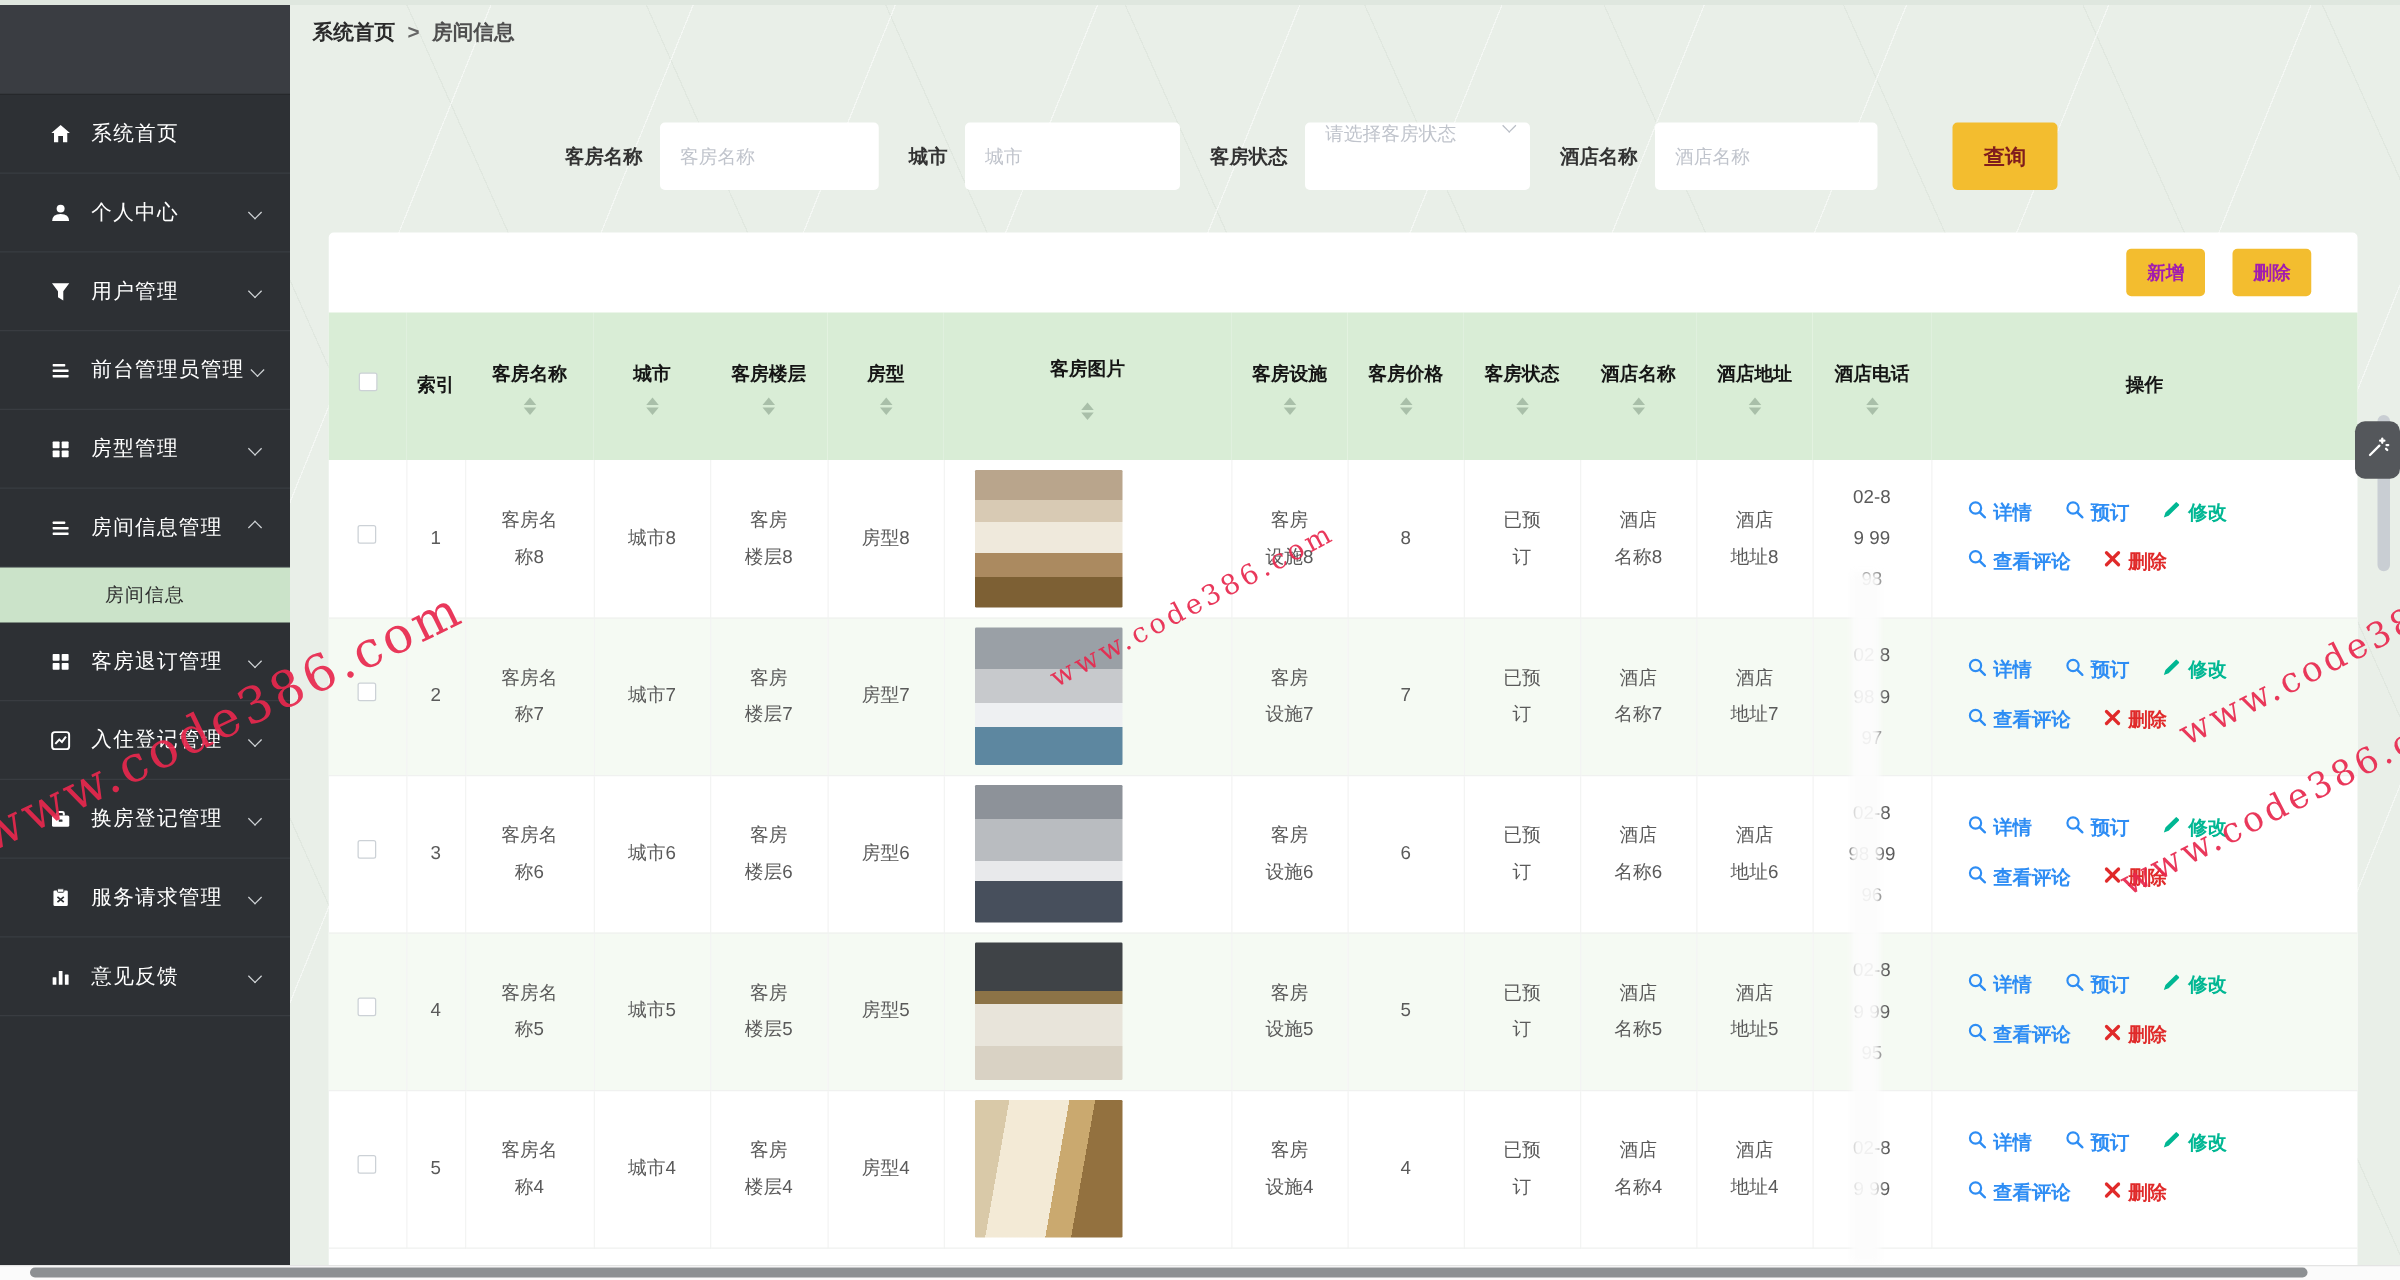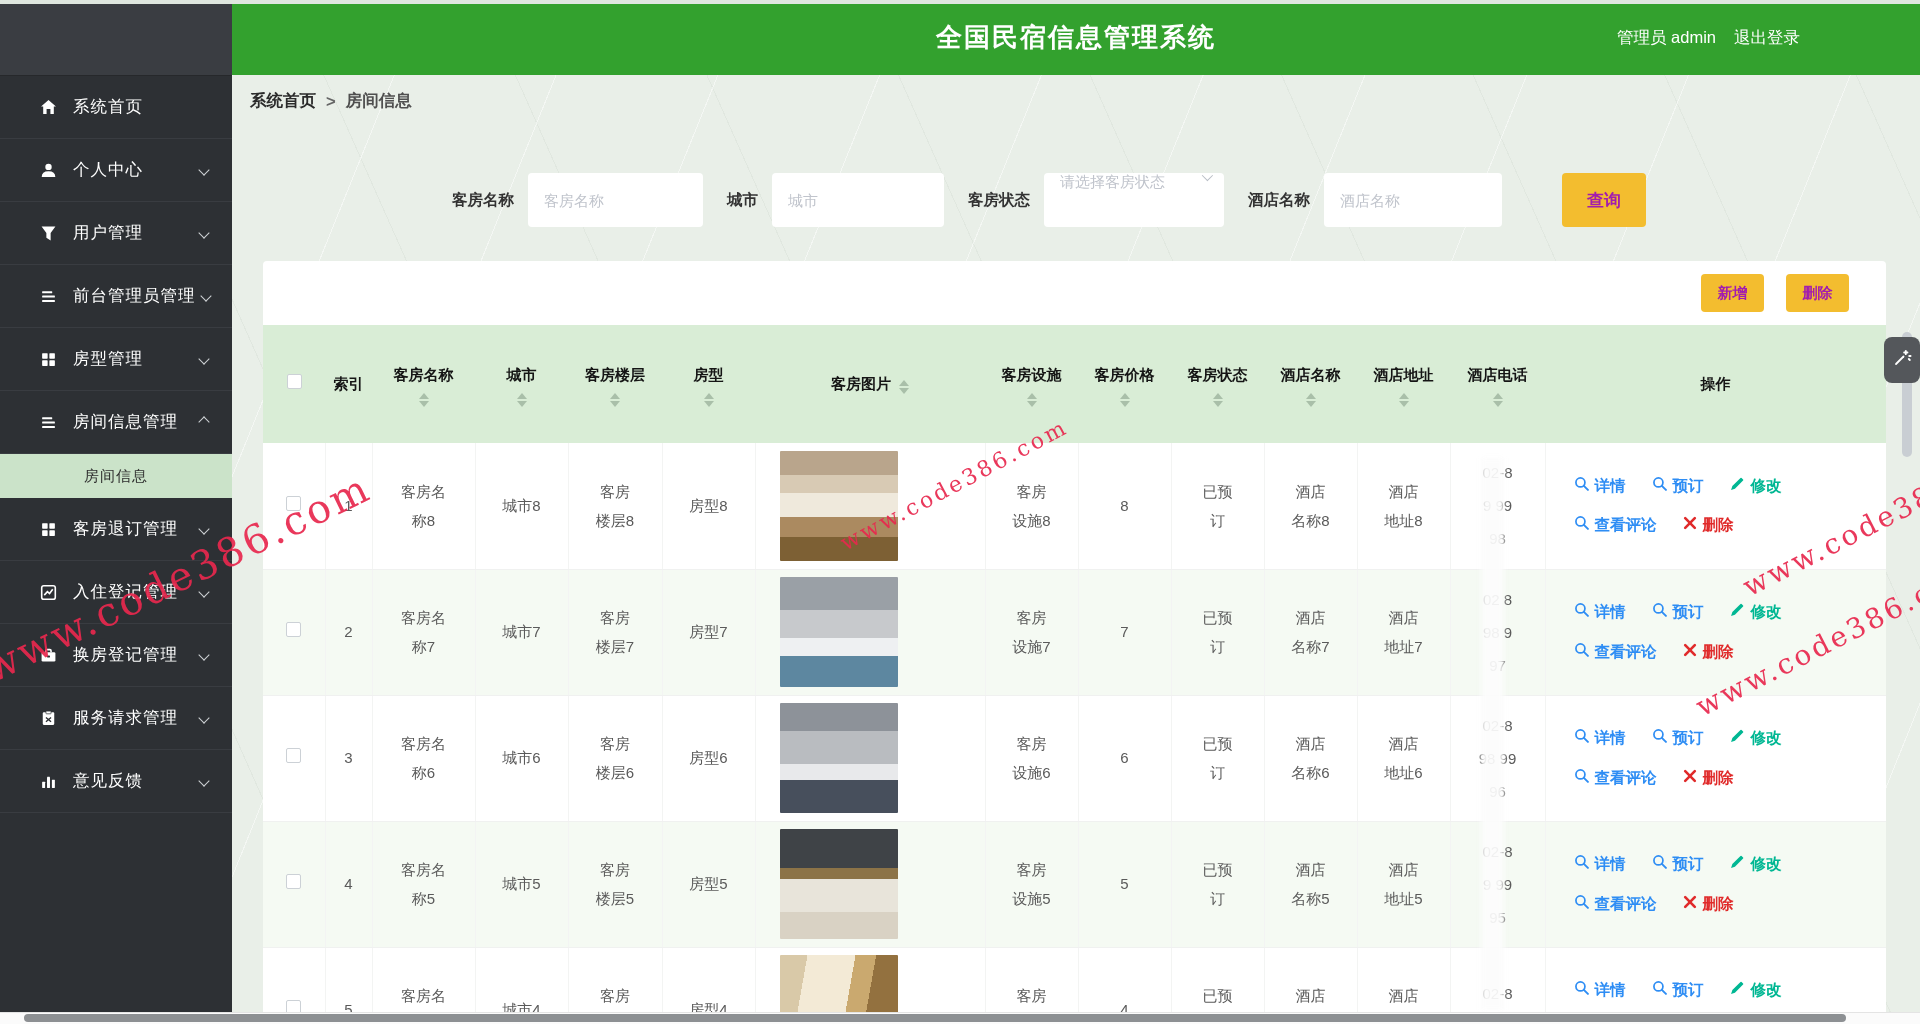--- a/index.html
+++ b/index.html
@@ -39,35 +39,35 @@
 
   
   .filter-bar { display:flex; align-items:center; margin:46px 0 0 220px; height:54px; }
   .f-group { display:flex; align-items:center; margin-right:24px; }
   .f-label { font-size:15.5px; font-weight:bold; color:#333; margin-right:14px; white-space:nowrap; }
   .f-input { width:175px; height:54px; background:#fff; border:none; border-radius:4px; padding:0 16px; font-size:15px; color:#333; outline:none; font-family:"Liberation Sans",sans-serif; }
   .f-input::placeholder { color:#c0c4cc; }
   .f-select { width:180px; height:54px; background:#fff; border-radius:4px; padding:0 14px 0 16px; display:flex; justify-content:space-between; cursor:pointer; }
   .f-select .sel-ph { color:#c0c4cc; font-size:15px; }
   .sel-chev { width:8px; height:8px; border-right:1.6px solid #b9bec6; border-bottom:1.6px solid #b9bec6; transform:rotate(45deg) translateY(-2px); }
-  .btn-search { width:84px; height:54px; margin-left:36px; background:#f3bd2f; border:none; border-radius:4px; font-size:17px; font-weight:bold; color:#a21caf; cursor:pointer; font-family:"Liberation Sans",sans-serif; }
+  .btn-search { width:84px; height:54px; margin-left:36px; background:#f3bd2f; border:none; border-radius:4px; font-size:17px; font-weight:bold; color:#7f1d1d; cursor:pointer; font-family:"Liberation Sans",sans-serif; }
 
   
   .card { width:1623px; margin:34px 34px 0 31px; background:#fff; border-radius:4px; min-height:900px; }
   .toolbar { height:64px; display:flex; align-items:center; justify-content:flex-end; padding-right:37px; gap:22px; }
   .btn-sm { width:63px; height:38px; background:#f3bd2f; border:none; border-radius:4px; font-size:15px; font-weight:bold; color:#a21caf; cursor:pointer; font-family:"Liberation Sans",sans-serif; }
 
   table { width:1623px; table-layout:fixed; border-collapse:collapse; }
   col.w0{width:62px} col.w1{width:47px} col.w2{width:103px} col.w3{width:93px} col.w4{width:94px}
   col.w5{width:93px} col.w6{width:230px} col.w7{width:93px} col.w8{width:93px} col.w9{width:93px}
   col.w10{width:93px} col.w11{width:93px} col.w12{width:95px} col.w13{width:341px}
 
   thead th { height:118px; background:#d9edd6; font-size:15px; font-weight:bold; color:#151515; vertical-align:middle; line-height:1.85; }
   .thw { display:flex; flex-direction:column; align-items:center; justify-content:center; }
-  .thw.inline { flex-direction:row; gap:8px; }
+  .thw.inline { flex-direction:column; gap:8px; }
   .caret { display:inline-flex; flex-direction:column; gap:2px; margin-top:5px; cursor:pointer; }
   .caret i { display:block; width:0; height:0; border-left:5px solid transparent; border-right:5px solid transparent; }
   .caret .up { border-bottom:6px solid #a9bfa9; }
   .caret .dn { border-top:6px solid #a9bfa9; }
 
   tbody td { height:126px; text-align:center; font-size:15px; color:#5a5a5a; line-height:1.95;
     border-bottom:1px solid #f0f1f0; border-right:1px solid #f3f4f3; vertical-align:middle; }
   tbody td:last-child { border-right:none; }
   tr.striped td { background:#f5faf3; }
 
@@ -230,27 +230,20 @@
             <rect x="11.2" y="6.3" width="2.8" height="7.7" rx=".4"></rect>
           </svg>
         </span>
         <span class="s-label">意见反馈</span>
         <span class="chev"></span>
       </div>
     </nav>
 </aside>
 
 <div class="main">
-  <header class="topbar">
-    <div class="title">全国民宿信息管理系统</div>
-    <div class="user-area">
-      <span>管理员 admin</span>
-      <span class="logout">退出登录</span>
-    </div>
-  </header>
 
   <div class="content">
     <div class="breadcrumb">
       <span class="crumb-1">系统首页</span>
       <span class="crumb-sep">&gt;</span>
       <span class="crumb-2">房间信息</span>
     </div>
 
     <div class="filter-bar">
       <div class="f-group">

